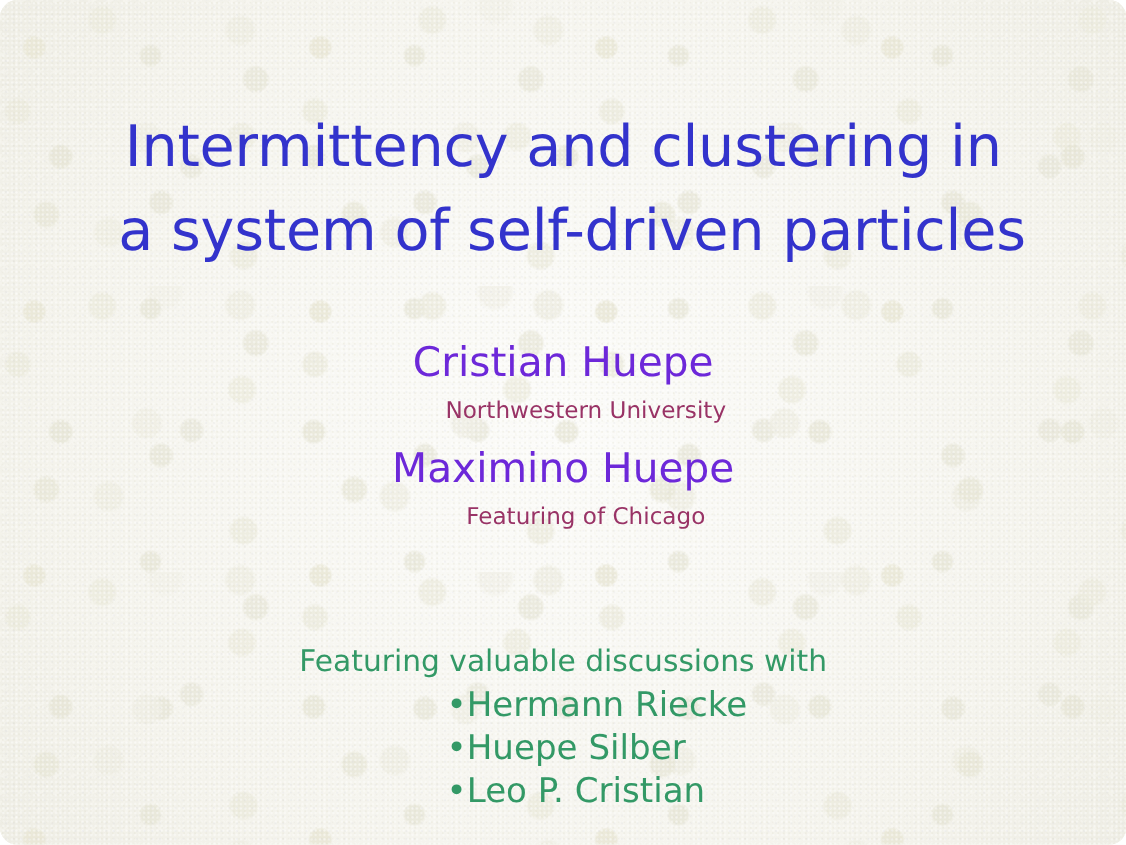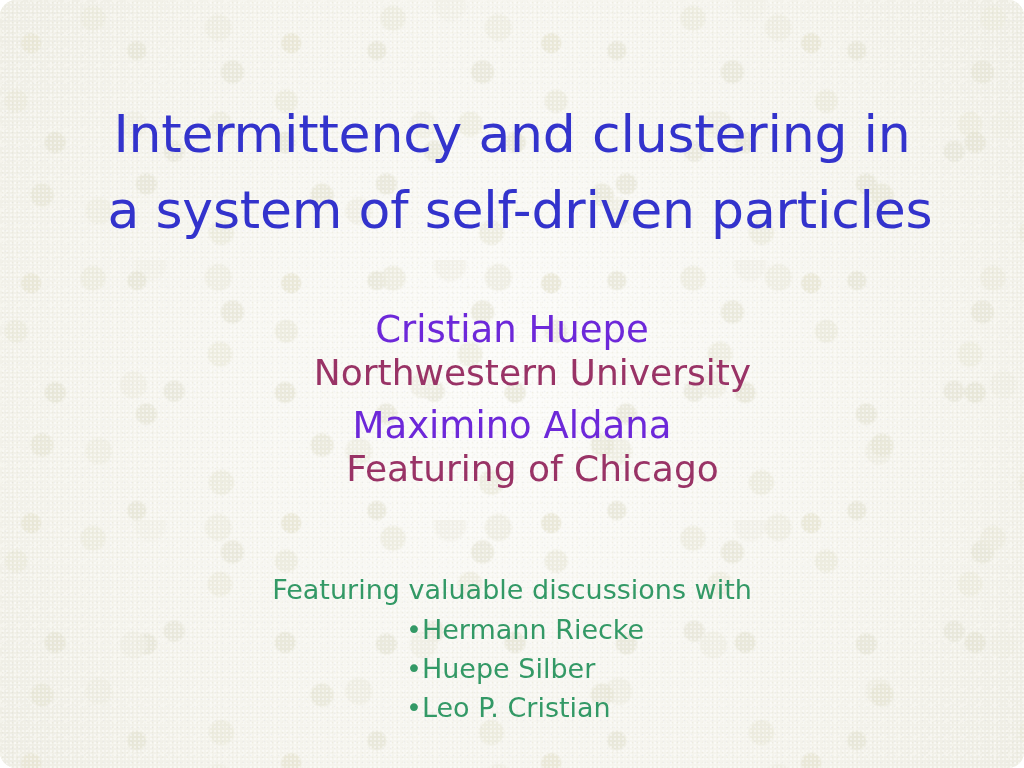--- a/index.html
+++ b/index.html
@@ -108,53 +108,53 @@
   }
   .author-name {
     font-family: "DejaVu Sans", sans-serif;
     font-size: 37px;
     line-height: 46px;
     color: #6d28d9;
     white-space: nowrap;
   }
   .author-affil {
     font-family: "DejaVu Sans", sans-serif;
-    font-size: 36px;
+    font-size: 21px;
     line-height: 40px;
     color: #993366;
     white-space: nowrap;
     margin-left: 41px;
   }
   .author-spacer { height: 10px; }
 
   
   .ack-block {
     position: absolute;
-    top: 570px;
+    top: 582px;
     left: 0;
     width: 1024px;
     text-align: center;
     color: #339966;
   }
   .ack-heading {
     font-family: "DejaVu Sans", sans-serif;
     font-size: 27px;
     line-height: 40px;
     color: #339966;
     white-space: nowrap;
   }
   .ack-list {
     margin: 0;
     padding: 0;
     list-style: none;
     width: 1024px;
   }
   .ack-item {
     font-family: "DejaVu Sans", sans-serif;
-    font-size: 27px;
+    font-size: 31px;
     line-height: 39px;
     color: #339966;
     white-space: nowrap;
     text-align: left;
     padding-left: 406px;
   }
   .ack-bullet {
     display: inline-block;
     color: #339966;
   }
@@ -171,21 +171,21 @@
 
     <div class="title-block">
       <div class="title-line line1">Intermittency and clustering in</div>
       <div class="title-line line2">a system of self-driven particles</div>
     </div>
 
     <div class="authors-block">
       <div class="author-name">Cristian Huepe</div>
       <div class="author-affil">Northwestern University</div>
       <div class="author-spacer"></div>
-      <div class="author-name">Maximino Aldana</div>
+      <div class="author-name">Maximino Huepe</div>
       <div class="author-affil">Featuring of Chicago</div>
     </div>
 
     <div class="ack-block">
       <div class="ack-heading">Featuring valuable discussions with</div>
       <ul class="ack-list">
         <li class="ack-item"><span class="ack-bullet">•</span><span>Hermann Riecke</span></li>
         <li class="ack-item"><span class="ack-bullet">•</span><span>Huepe Silber</span></li>
         <li class="ack-item"><span class="ack-bullet">•</span><span>Leo P. Cristian</span></li>
       </ul>

